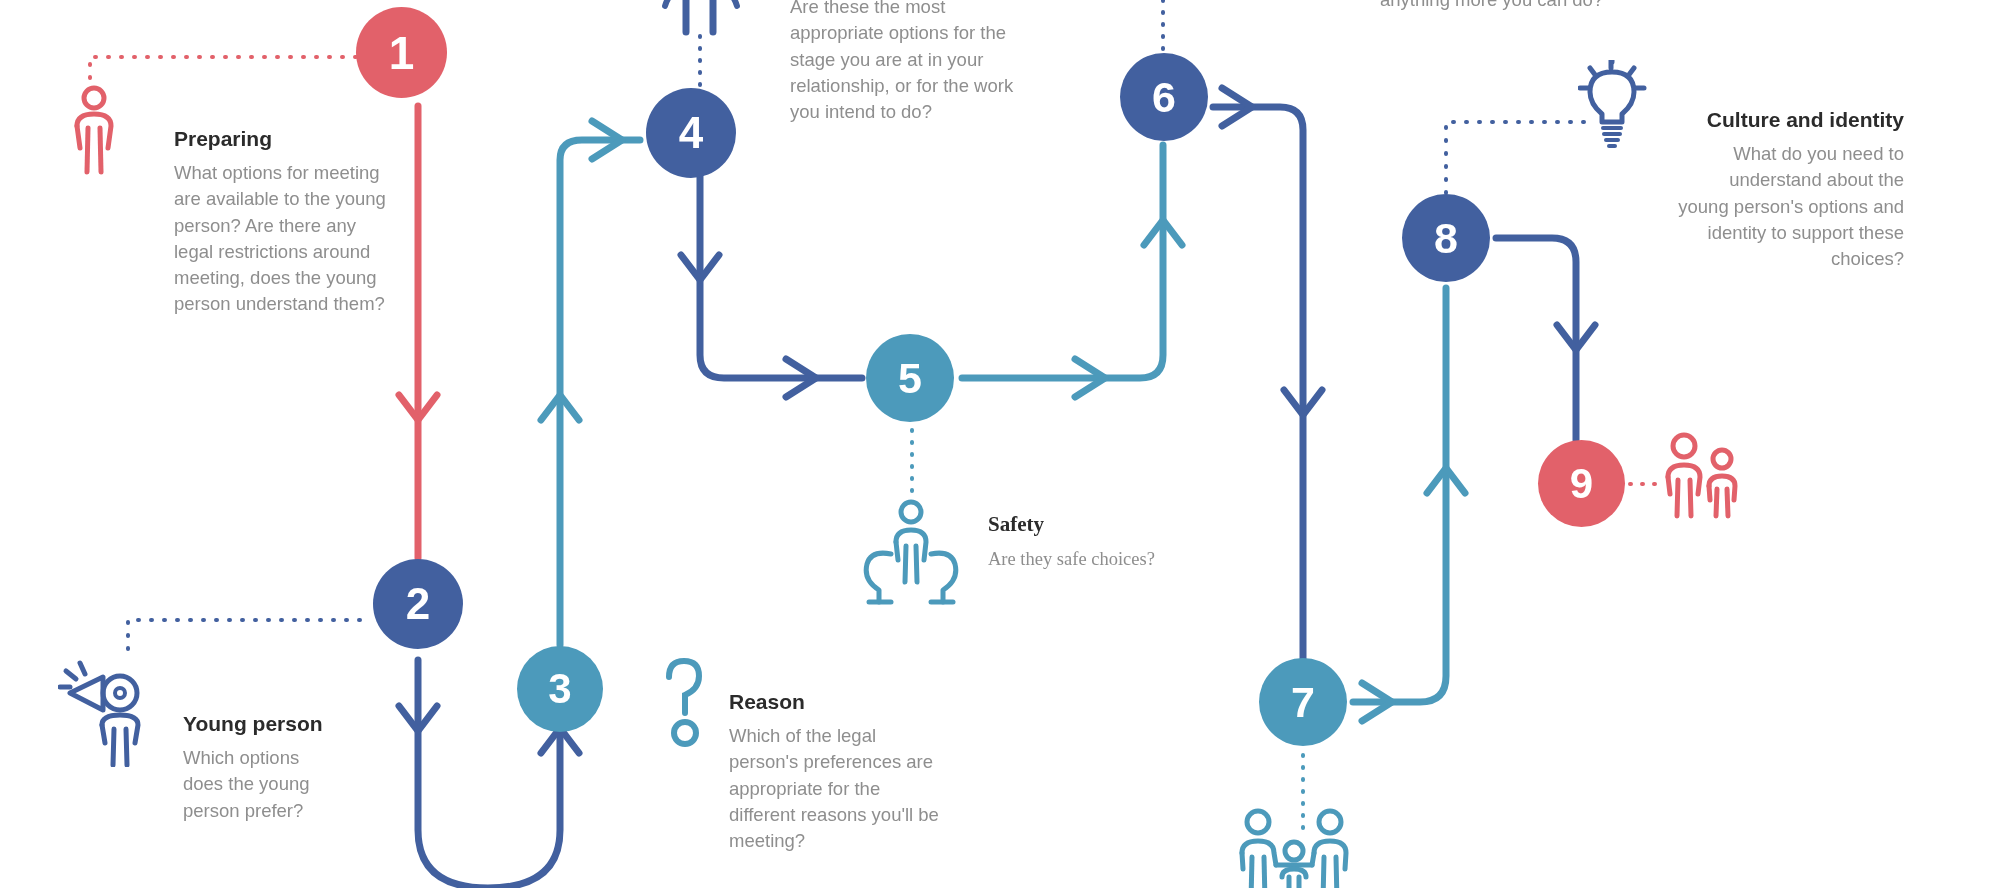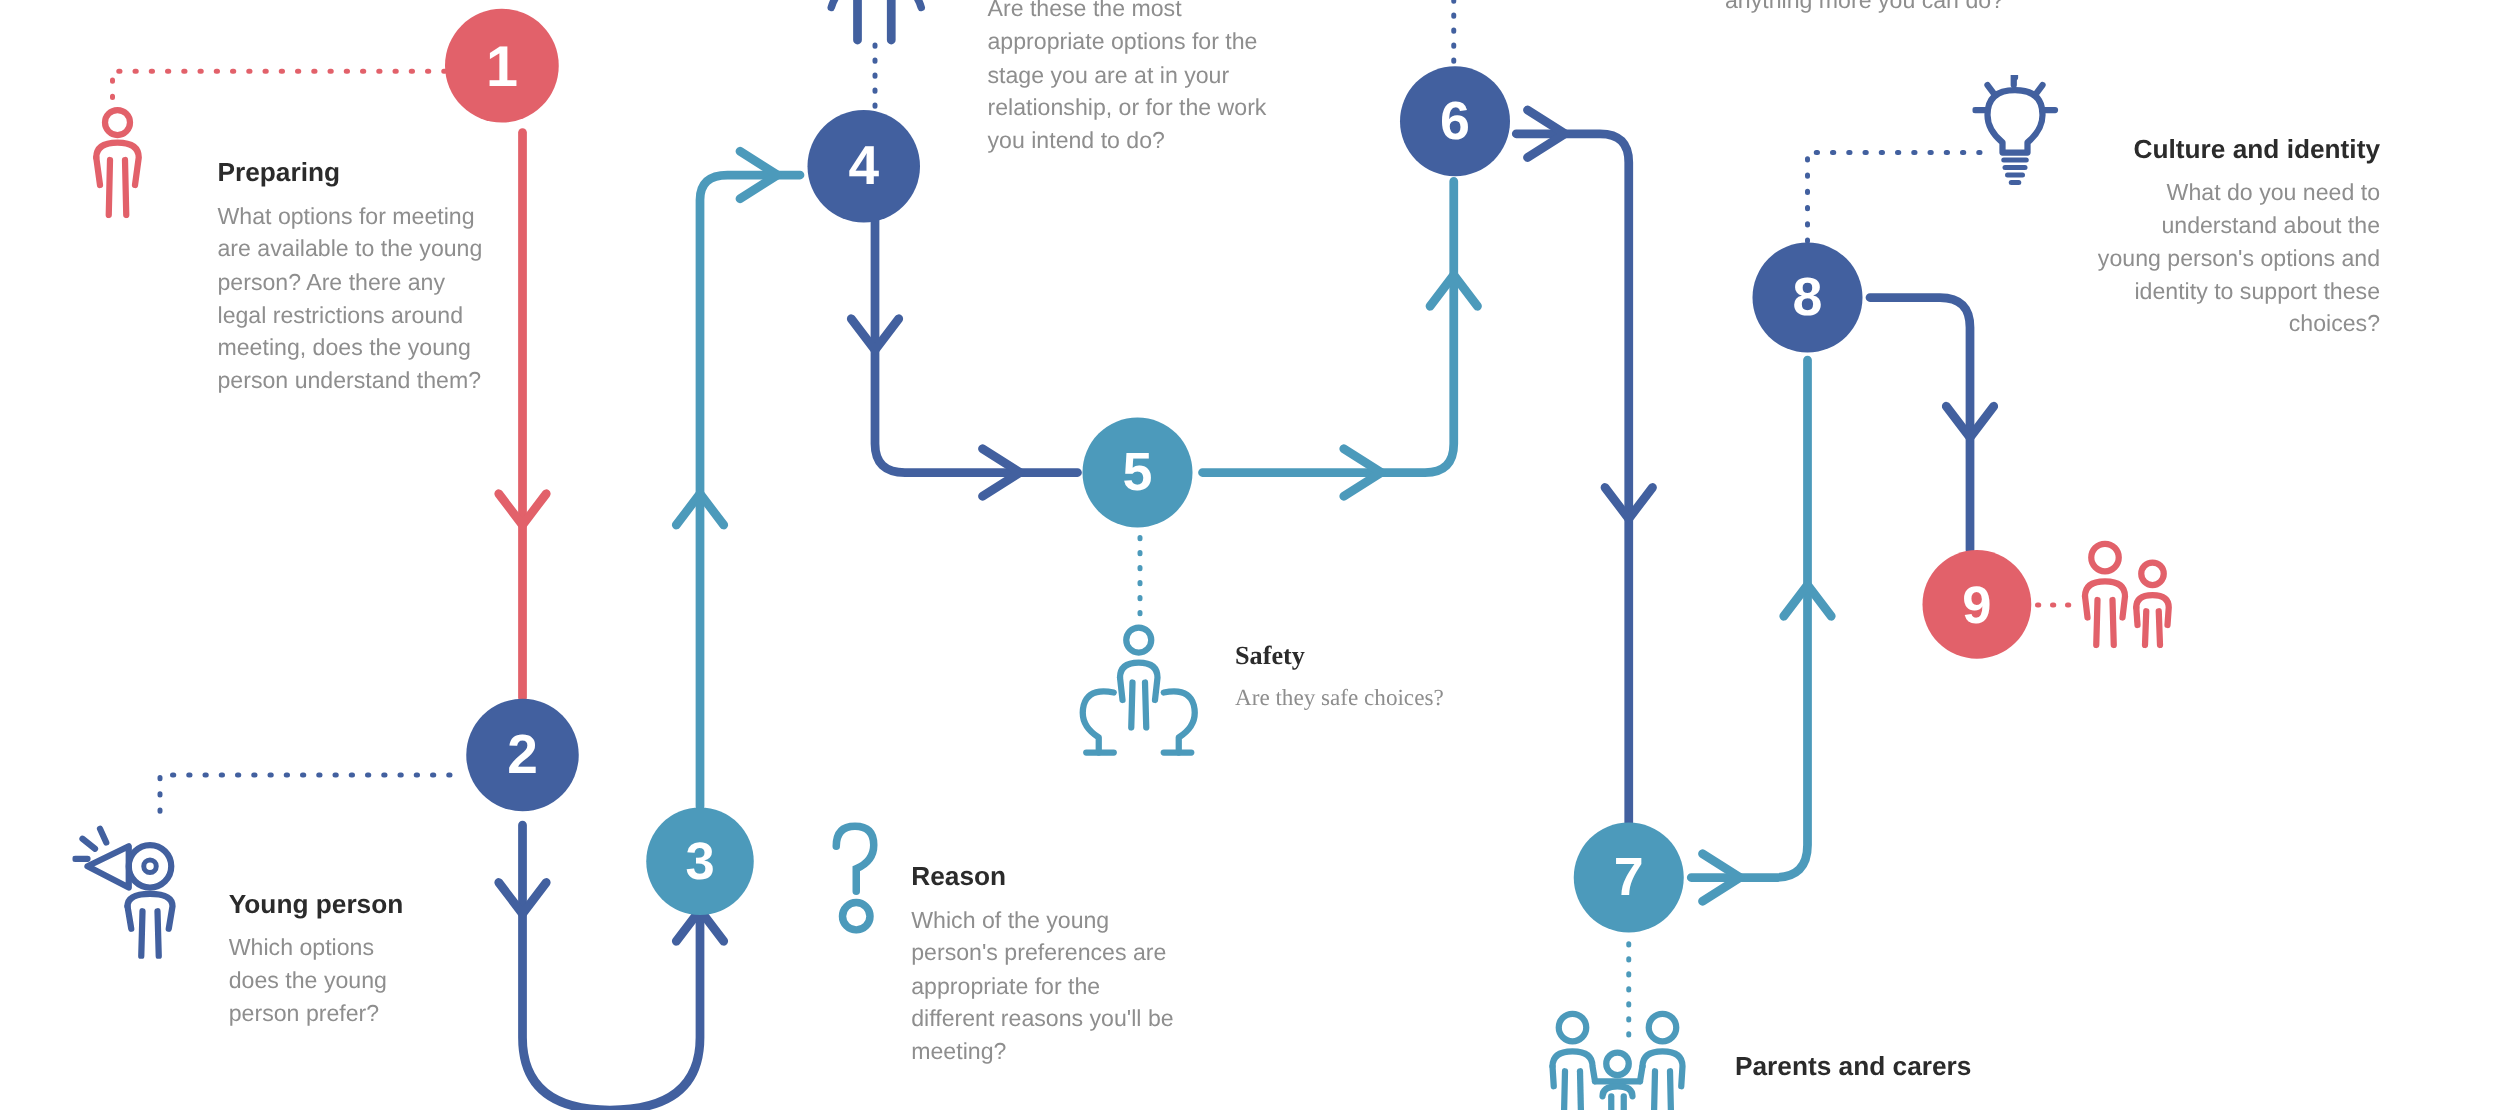--- a/index.html
+++ b/index.html
@@ -136,21 +136,21 @@
   </div>
 
   <div class="ico" style="position:absolute;left:660px;top:655px;z-index:7;">
     <svg width="46" height="92" viewBox="0 0 46 92">
       <path d="M9 22 Q9 6 24 6 Q39 6 39 21 Q39 34 25 40 L25 58" fill="none" stroke="#4c9abb" stroke-width="6" stroke-linecap="round"></path>
       <circle cx="25" cy="78" r="11" fill="none" stroke="#4c9abb" stroke-width="6"></circle>
     </svg>
   </div>
   <div class="tb" style="left:729px;top:690px;width:215px;">
     <p class="ttl">Reason</p>
-    <p class="body">Which of the young person's preferences are appropriate for the different reasons you'll be meeting?</p>
+    <p class="body">Which of the legal person's preferences are appropriate for the different reasons you'll be meeting?</p>
   </div>
 
   <div class="ico" style="position:absolute;left:655px;top:-54px;z-index:7;">
     <svg width="92" height="92" viewBox="0 0 92 92">
       <circle cx="46" cy="28" r="12" fill="none" stroke="#42609f" stroke-width="6"></circle>
       <path d="M10 60 Q16 40 32 48 Q46 54 60 48 Q76 40 82 60" fill="none" stroke="#42609f" stroke-width="6" stroke-linecap="round"></path>
       <path d="M31 54 L31 86" fill="none" stroke="#42609f" stroke-width="7" stroke-linecap="round"></path>
       <path d="M58 54 L58 86" fill="none" stroke="#42609f" stroke-width="7" stroke-linecap="round"></path>
       <path d="M30 50 L60 50" fill="none" stroke="#42609f" stroke-width="6" stroke-linecap="round"></path>
     </svg>
@@ -193,23 +193,20 @@
       <path d="M44 60 L80 60" fill="none" stroke="#4c9abb" stroke-width="5" stroke-linecap="round"></path>
       <path d="M50 72 Q50 64 62 64 Q74 64 74 72" fill="none" stroke="#4c9abb" stroke-width="5" stroke-linecap="round"></path>
       <path d="M20 52 L19 96" stroke="#4c9abb" stroke-width="5" stroke-linecap="round"></path>
       <path d="M32 52 L33 96" stroke="#4c9abb" stroke-width="5" stroke-linecap="round"></path>
       <path d="M92 52 L91 96" stroke="#4c9abb" stroke-width="5" stroke-linecap="round"></path>
       <path d="M104 52 L105 96" stroke="#4c9abb" stroke-width="5" stroke-linecap="round"></path>
       <path d="M57 72 L57 98" stroke="#4c9abb" stroke-width="5" stroke-linecap="round"></path>
       <path d="M67 72 L67 98" stroke="#4c9abb" stroke-width="5" stroke-linecap="round"></path>
     </svg>
   </div>
-  <div class="tb" style="left:1388px;top:842px;width:300px;">
-    <p class="ttl">Parents and carers</p>
-  </div>
 
   <div class="ico" style="position:absolute;left:1578px;top:60px;z-index:7;">
     <svg width="80" height="90" viewBox="0 0 80 90">
       <path d="M24 54 Q12 44 12 32 Q12 12 34 12 Q56 12 56 32 Q56 44 44 54 L44 62 L24 62 Z" fill="none" stroke="#42609f" stroke-width="5" stroke-linejoin="round"></path>
       <path d="M25 68 L43 68" stroke="#42609f" stroke-width="4" stroke-linecap="round"></path>
       <path d="M26 74 L42 74" stroke="#42609f" stroke-width="4" stroke-linecap="round"></path>
       <path d="M28 80 L40 80" stroke="#42609f" stroke-width="4" stroke-linecap="round"></path>
       <path d="M31 86 L37 86" stroke="#42609f" stroke-width="4" stroke-linecap="round"></path>
       <path d="M34 2 L34 -2" stroke="#42609f" stroke-width="5" stroke-linecap="round"></path>
       <path d="M33 0 L33 8" stroke="#42609f" stroke-width="5" stroke-linecap="round"></path>

